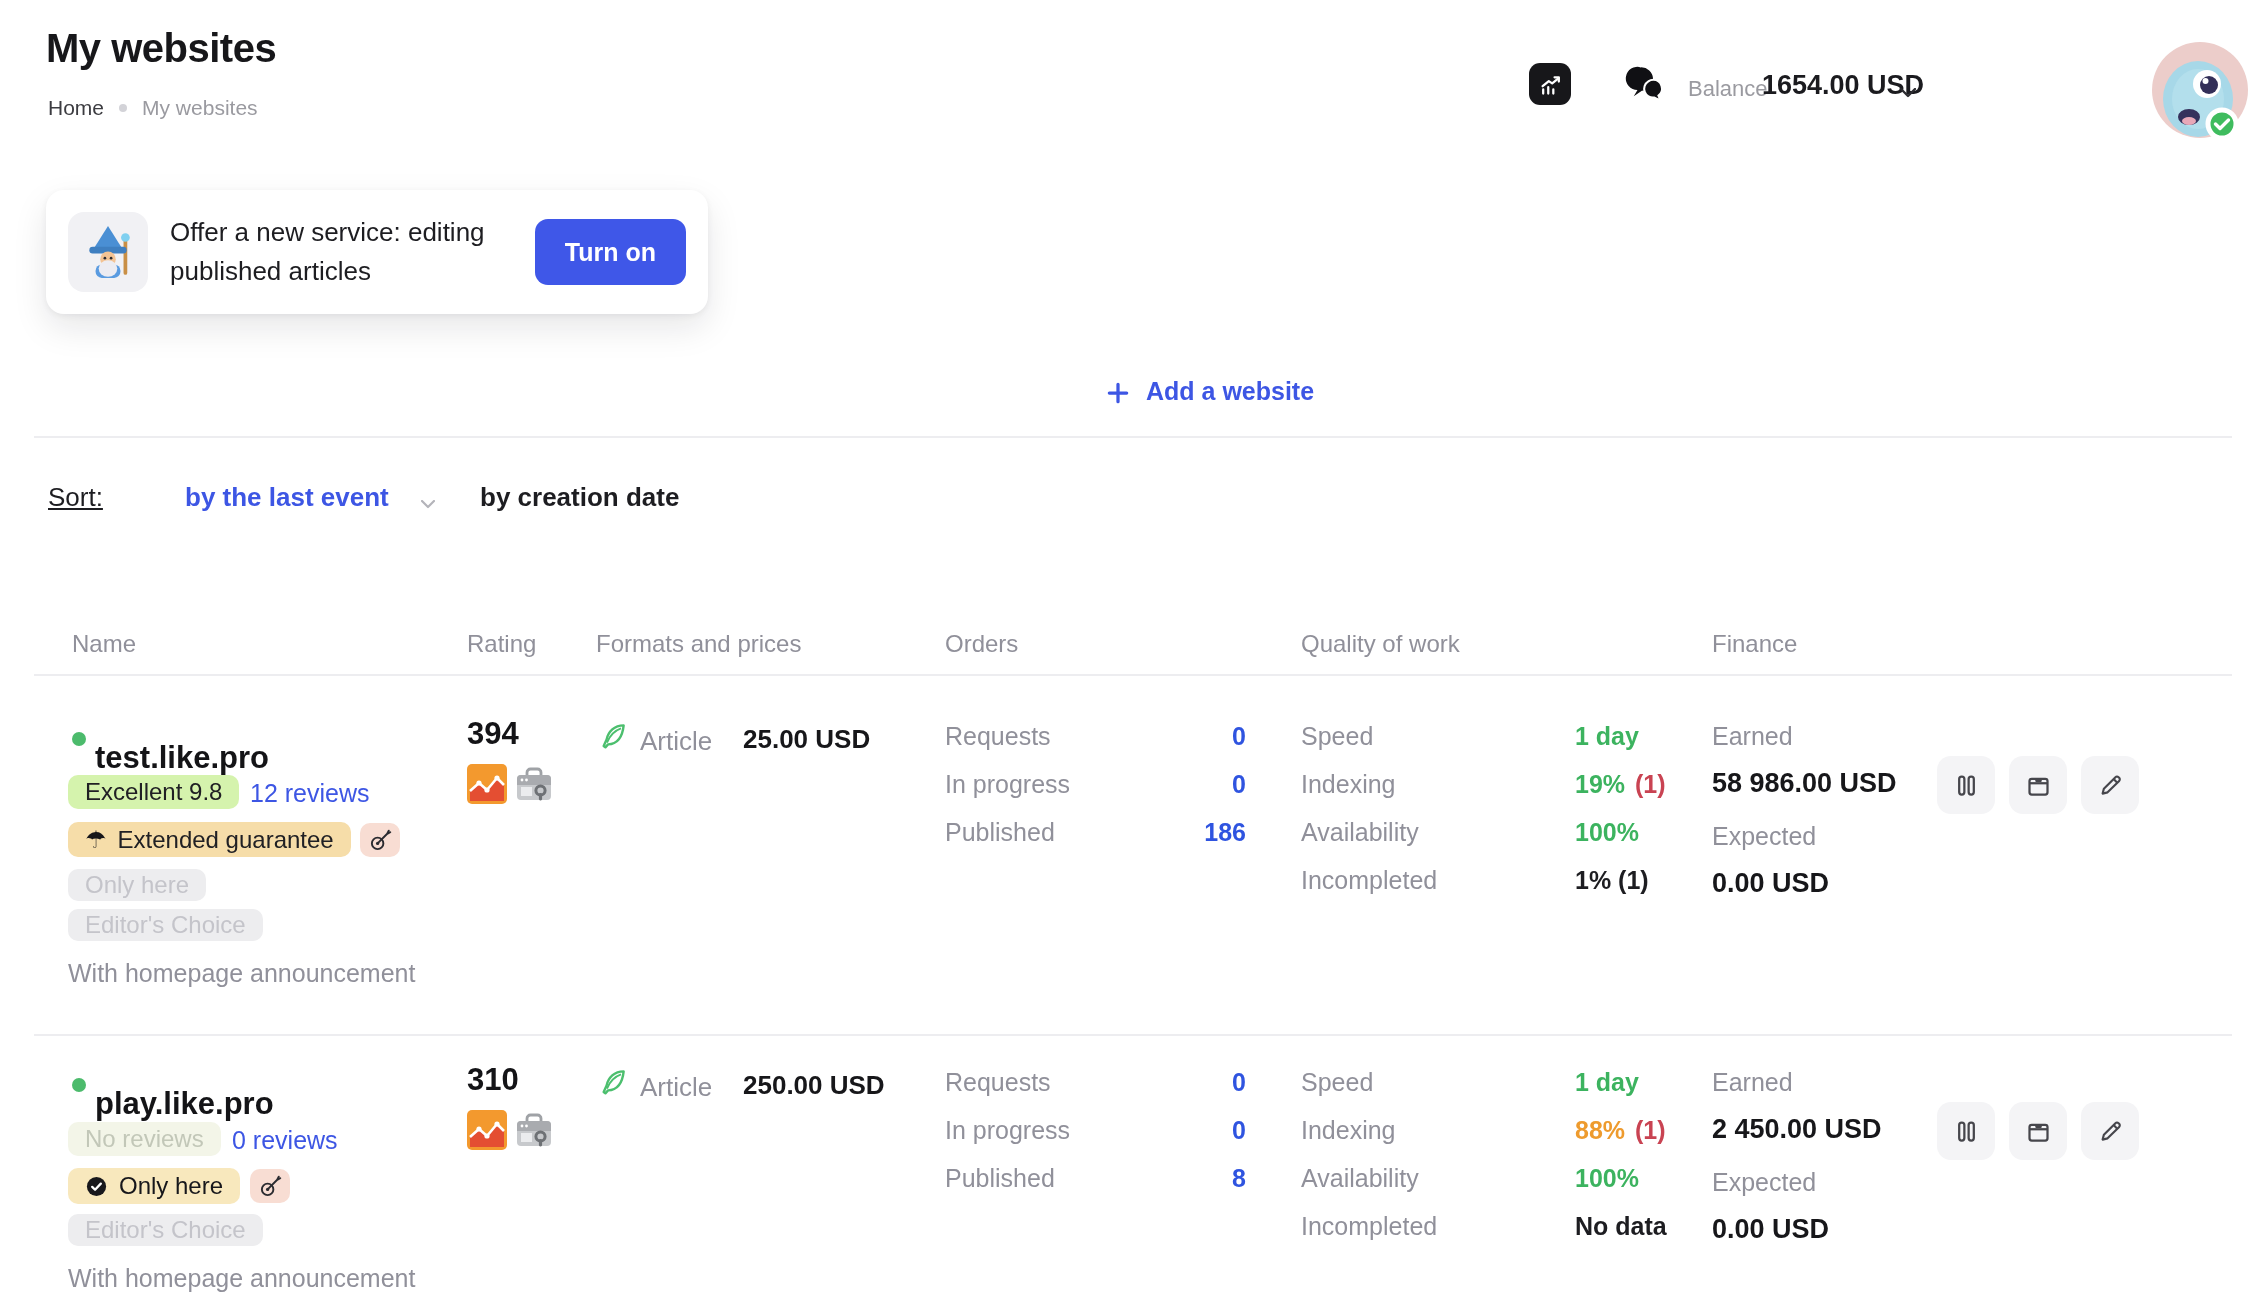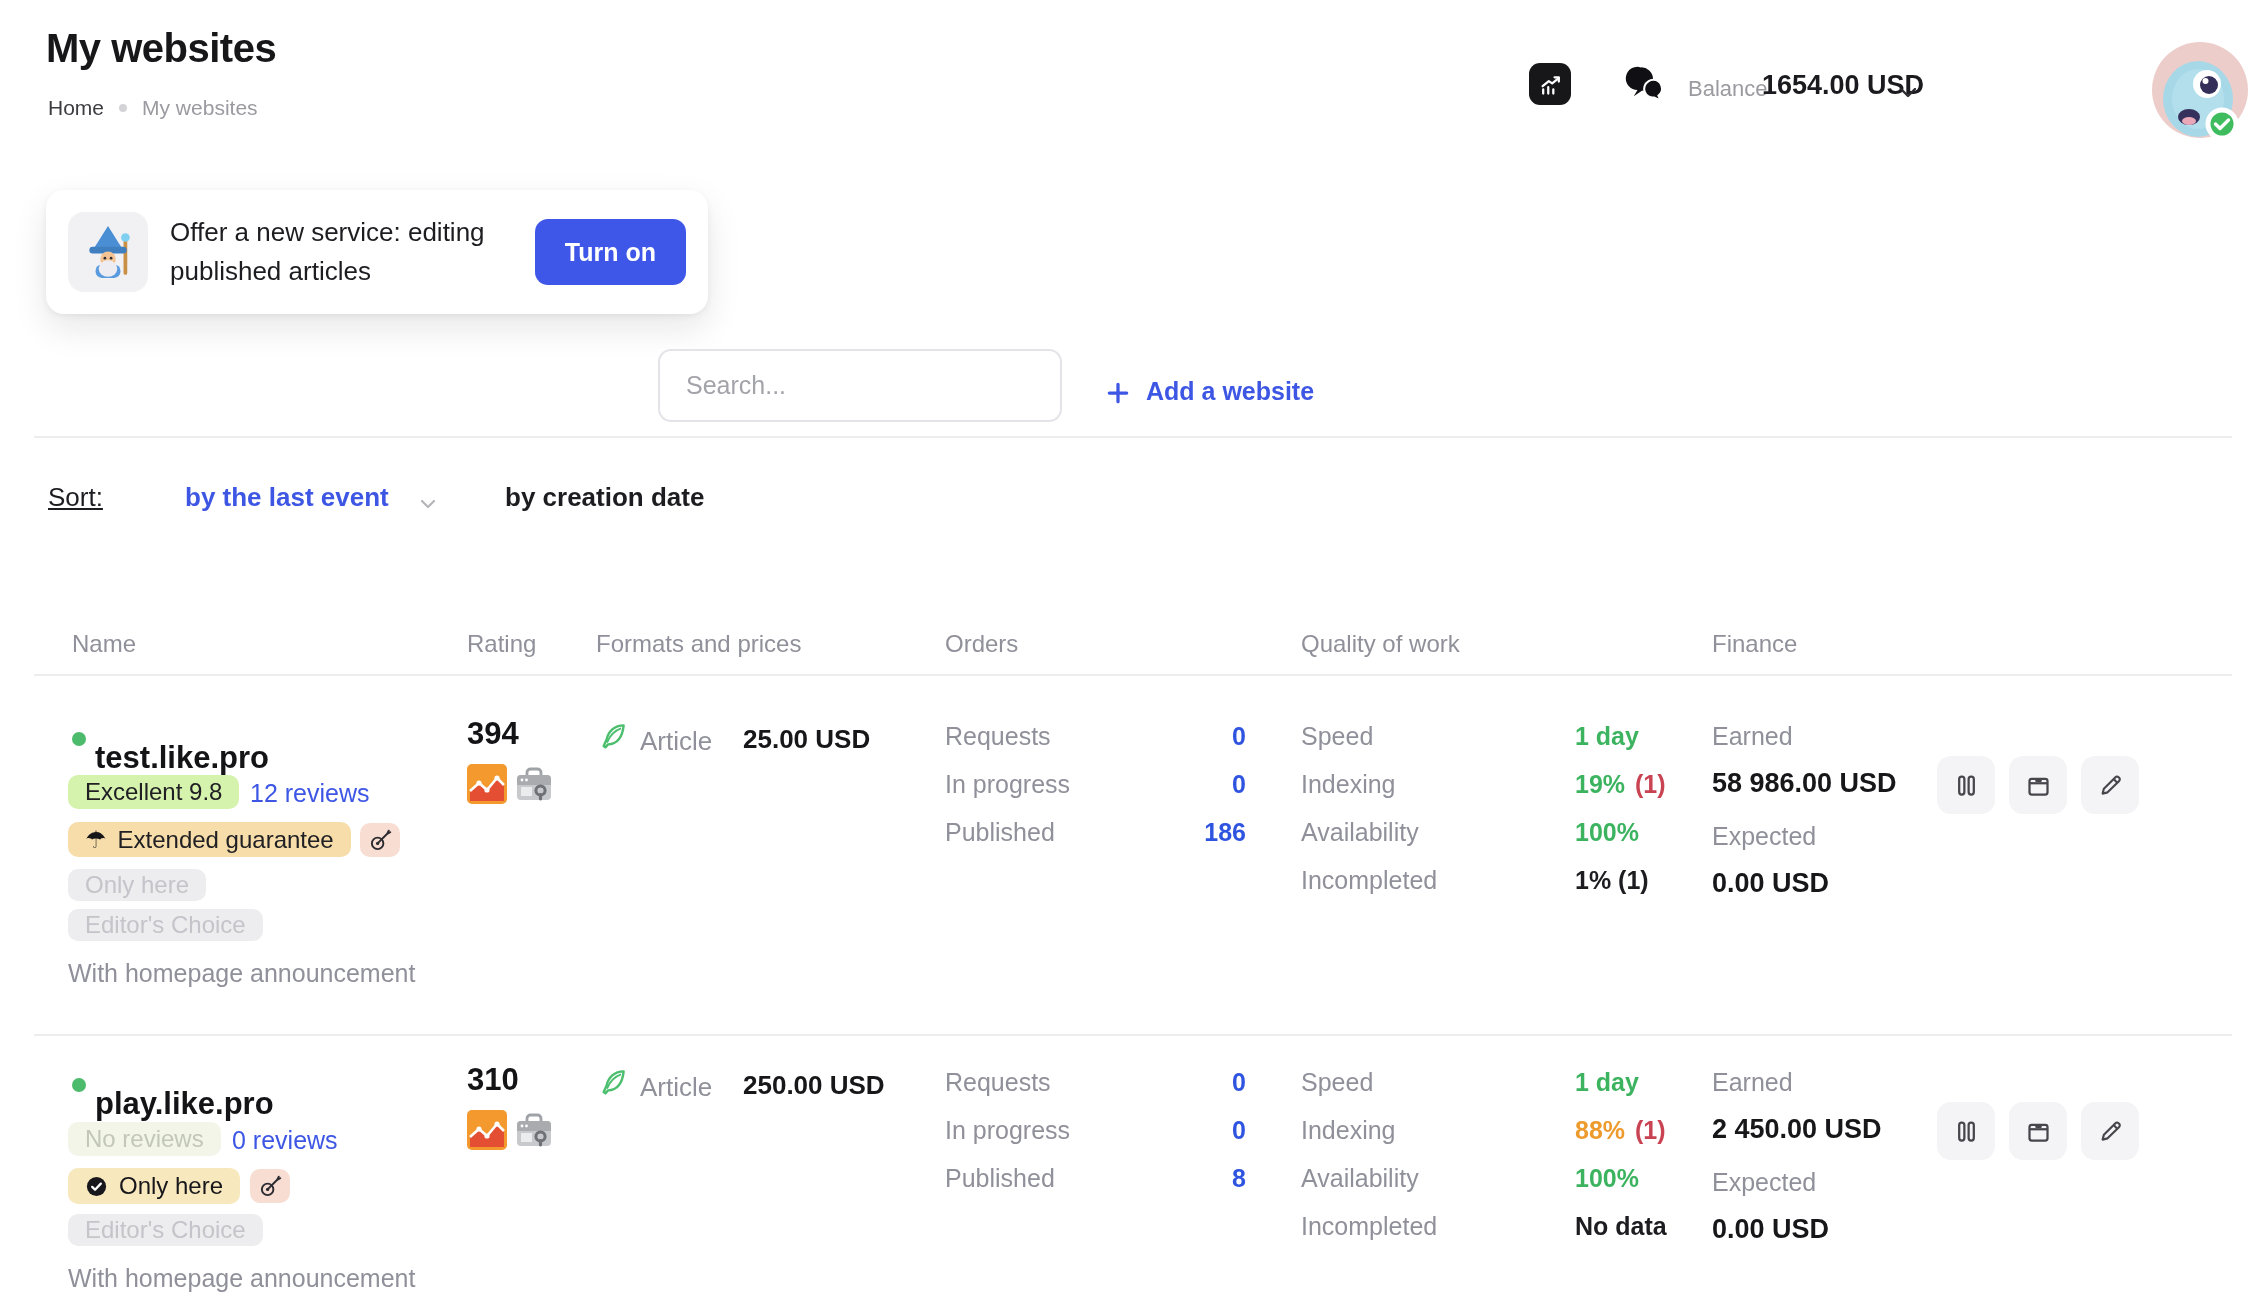--- a/index.html
+++ b/index.html
@@ -26,21 +26,21 @@
   .chip b{font-weight:700;}
   .chip .gap{width:9px;}
   .chip .plus{margin-left:auto;display:flex;}
   .search{left:658px;top:349px;width:404px;height:73px;border-radius:13px;border:2px solid #e4e4e8;box-sizing:border-box;padding:0 26px;font-size:25px;font-family:inherit;color:#1b1b1f;outline:none;background:#fff;}
   .search::placeholder{color:#a3a3aa;}
   .addw{left:1105px;top:366px;height:40px;display:flex;align-items:flex-end;gap:15px;cursor:pointer;}
   .addw span{font-size:25px;font-weight:600;color:#3d56e4;}
   .divider{height:2px;background:#ededf0;}
   .sort-label{font-size:26px;color:#1d1d21;text-decoration:underline;}
   .sort-active{font-size:26px;font-weight:700;color:#3d56e4;cursor:pointer;}
-  .sort-other{font-size:26px;font-weight:700;color:#1d1d21;cursor:pointer;margin-left:25px;}
+  .sort-other{font-size:26px;font-weight:700;color:#1d1d21;cursor:pointer;}
   .th{font-size:24px;color:#90909a;}
   .dot{width:14px;height:14px;border-radius:50%;background:#4cbb6c;}
   .site-name{font-size:31px;font-weight:700;color:#141417;text-decoration:none;cursor:pointer;margin-top:24px;}
   .pill{display:inline-flex;align-items:center;height:34px;padding:0 17px;border-radius:10px;font-size:24px;box-sizing:border-box;white-space:nowrap;font-weight:500;}
   .pill-green{background:#d5f3ad;color:#202024;}
   .pill-amber{background:#f6dda9;color:#202024;height:35px;gap:11px;}
   .pill-pale{background:#f3f5e8;color:#c2c7b8;}
   .pill-warm{background:#f8e8bd;color:#17171b;height:36px;gap:11px;}
   .pill-gray{background:#ededef;color:#c4c4ca;height:32px;}
   .pill-pink{background:#f8ddd3;width:40px;padding:0;justify-content:center;}
@@ -130,21 +130,20 @@
         <ellipse cx="28" cy="44" rx="9" ry="8" fill="#ececf2"></ellipse>
         <circle cx="25" cy="34" r="1.3" fill="#2c2c31"></circle>
         <circle cx="31" cy="34" r="1.3" fill="#2c2c31"></circle>
       </svg>
     </div>
     <div class="banner-text">Offer a new service: editing published articles</div>
     <button class="btn-primary">Turn on</button>
   </div>
 
 
-  <input class="abs search" type="text" placeholder="Search..." style="">
 
   <div class="abs addw">
     <span style="display:flex;">
       <svg width="26" height="26" viewBox="0 0 24 24">
           <path d="M12 4v16M4 12h16" stroke="#3d56e4" stroke-width="3" stroke-linecap="round"></path>
         </svg>
     </span>
     <span>Add a website</span>
   </div>
 

